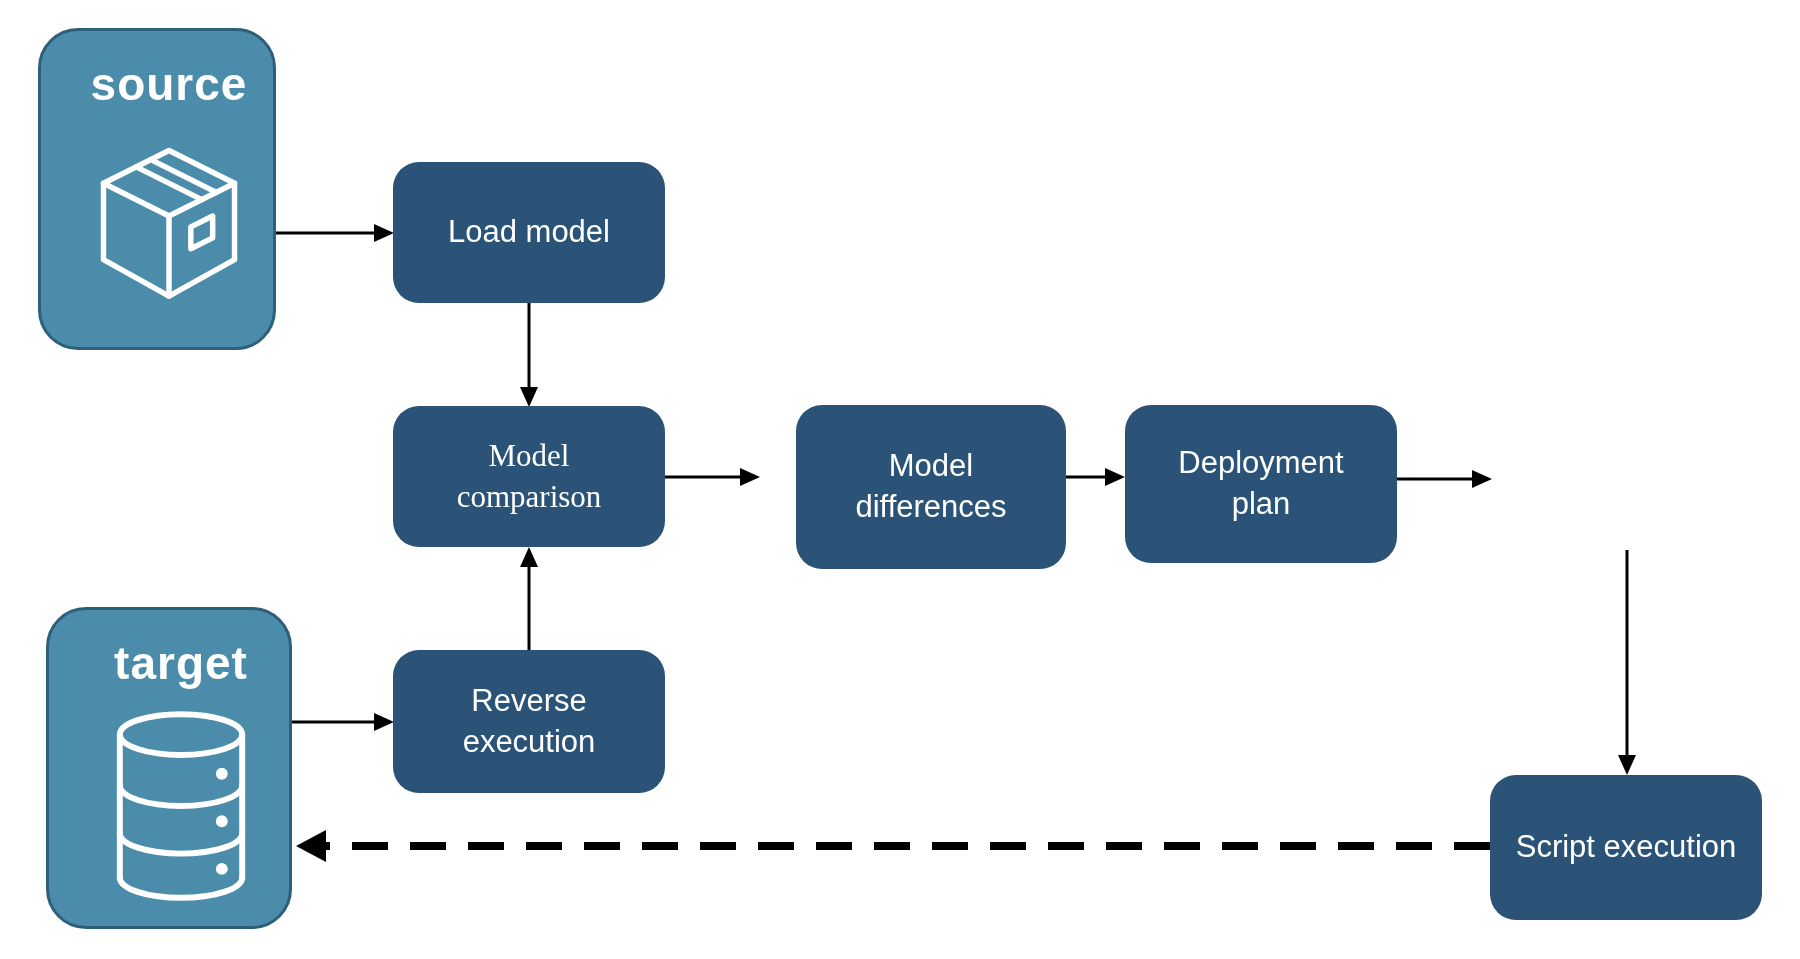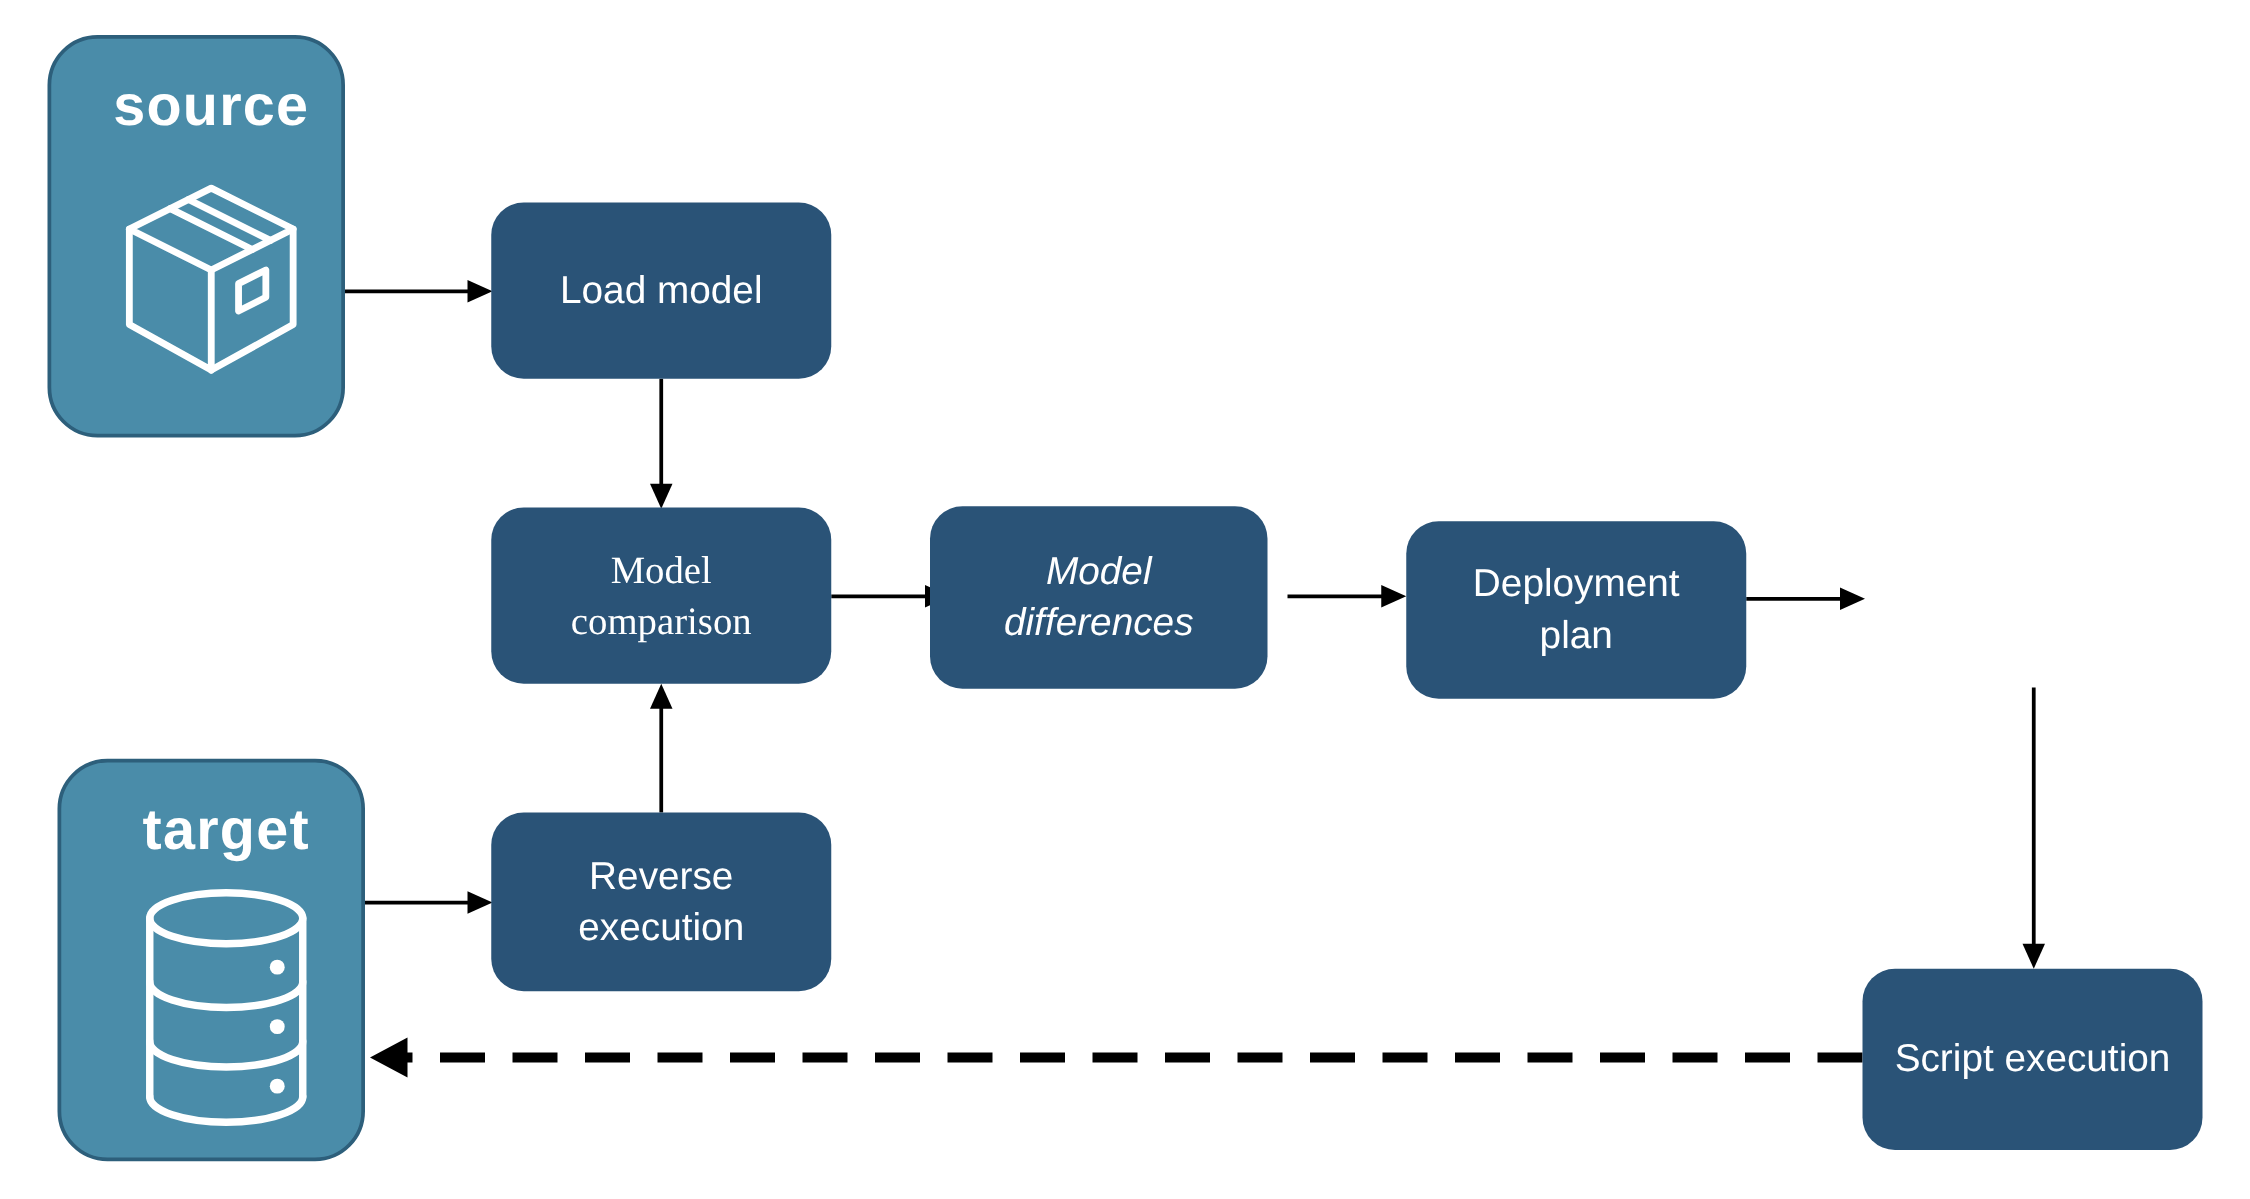--- a/index.html
+++ b/index.html
@@ -131,25 +131,25 @@
   </div>
 
   <div class="node" style="left:393px;top:162px;width:272px;height:141px;">
     <span>Load model</span>
   </div>
 
   <div class="node" style="left:393px;top:406px;width:272px;height:141px;font-family:Liberation Serif, serif;">
     <span>Model comparison</span>
   </div>
 
-  <div class="node" style="left:744px;top:405px;width:270px;height:146px;font-style:italic;">
+  <div class="node" style="left:796px;top:405px;width:270px;height:164px;">
     <span>Model differences</span>
   </div>
 
-  <div class="node" style="left:1125px;top:417px;width:272px;height:142px;">
+  <div class="node" style="left:1125px;top:405px;width:272px;height:158px;">
     <span>Deployment plan</span>
   </div>
 
 
   <div class="node" style="left:393px;top:650px;width:272px;height:143px;">
     <span>Reverse execution</span>
   </div>
 
   <div class="node" style="left:1490px;top:775px;width:272px;height:145px;">
     <span>Script execution</span>

